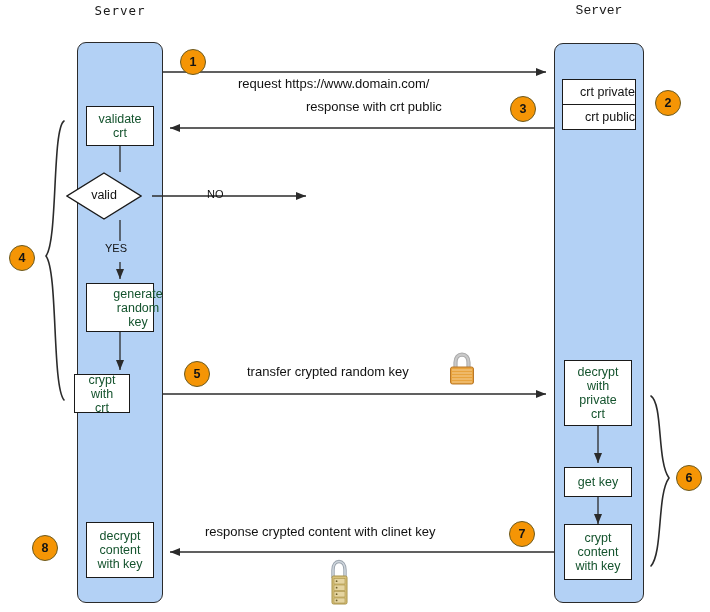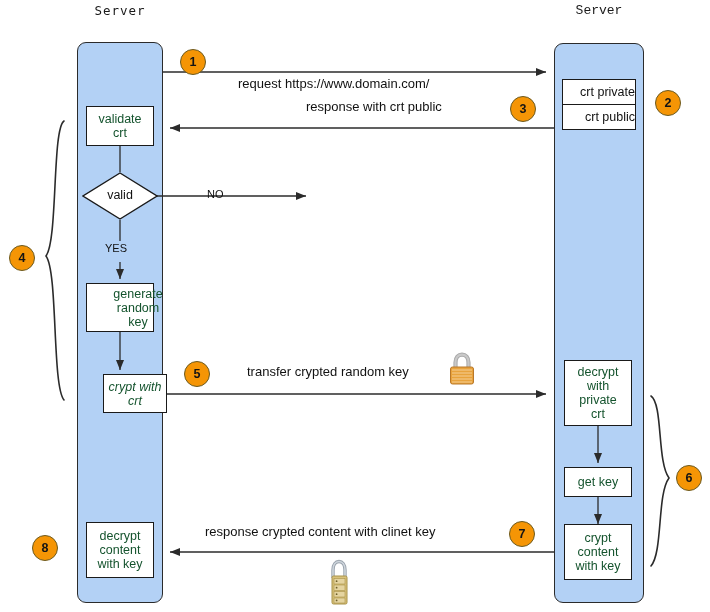--- a/index.html
+++ b/index.html
@@ -150,36 +150,36 @@
     <path d="M64,121 C52,129 58,240 46,256 C58,272 52,386 64,400" fill="none" stroke="#2b2b2b" stroke-width="1.6" stroke-linecap="round"></path>
 
     <path d="M651,396 C663,404 657,462 669,478 C657,494 663,552 651,566" fill="none" stroke="#2b2b2b" stroke-width="1.6" stroke-linecap="round"></path>
   </svg>
 
   <div class="node" style="left:86px; top:106px; width:68px; height:40px;">
     <span style="white-space:pre-line;">validate
 crt</span>
   </div>
 
-  <div class="diamond-wrap" style="left:82px; top:172px; width:76px; height:48px;">
+  <div class="diamond-wrap" style="left:66px; top:172px; width:76px; height:48px;">
     <svg width="76" height="48" style="position:absolute; left:0; top:0;">
       <polygon points="38,1 75,24 38,47 1,24" fill="#ffffff" stroke="#1a1a1a" stroke-width="1.4"></polygon>
     </svg>
     <div class="diamond-label" style="top:16px;">valid</div>
   </div>
 
   <div class="small-label" style="left:105px; top:242px;">YES</div>
 
   <div class="node" style="left:86px; top:283px; width:68px; height:49px;">
     <span style="white-space:pre-line;margin-left:36px;">generate
 random
 key</span>
   </div>
 
-  <div class="node" style="left:103px; top:374px; width:64px; height:39px;font-style:italic;">
+  <div class="node" style="left:74px; top:374px; width:56px; height:39px;">
     <span style="white-space:pre-line;">crypt with
 crt</span>
   </div>
 
   <div class="node" style="left:86px; top:522px; width:68px; height:56px;">
     <span style="white-space:pre-line;">decrypt
 content
 with key</span>
   </div>
 

